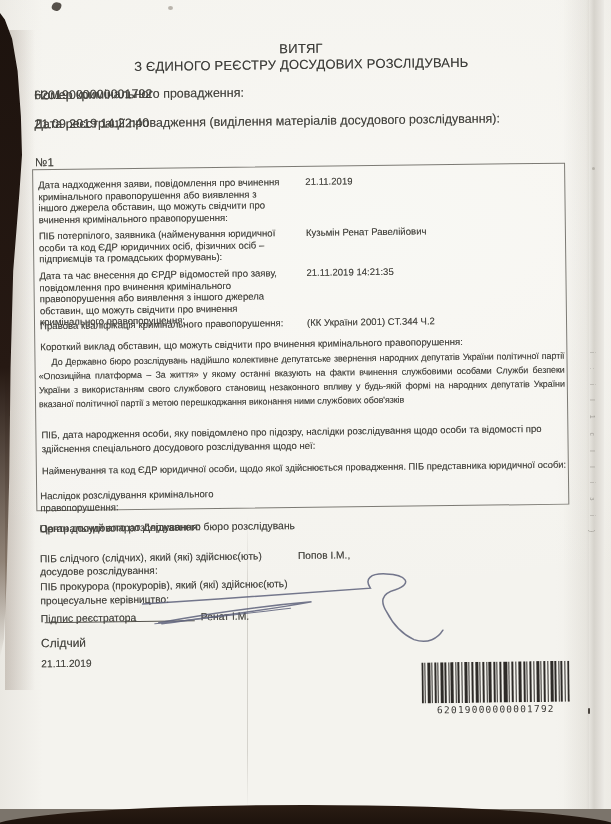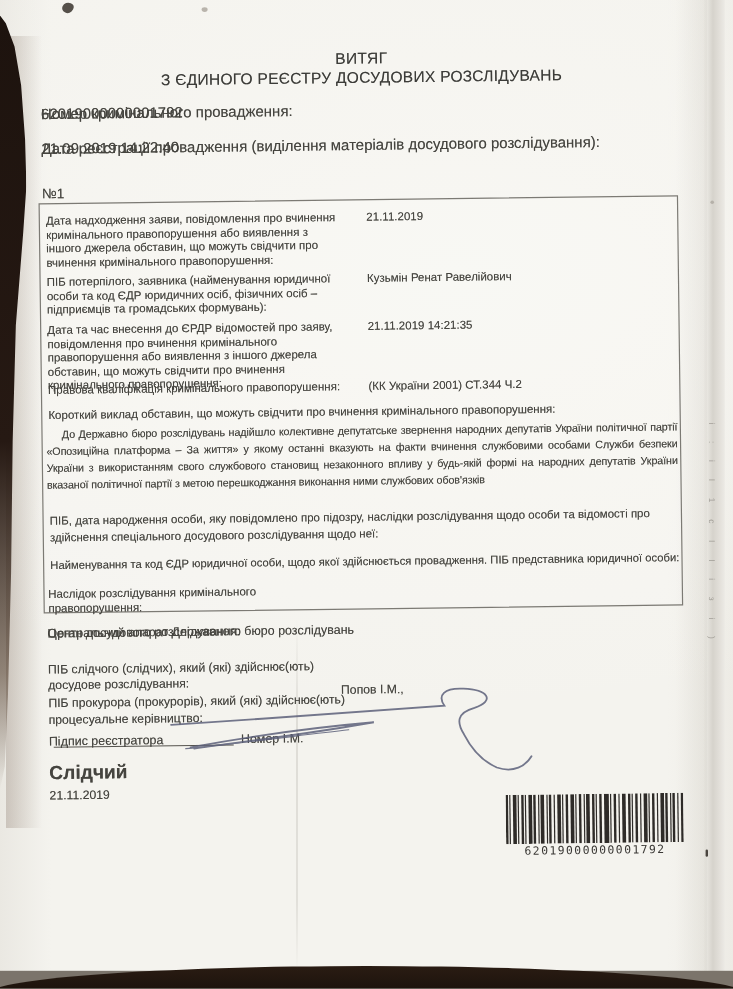--- a/index.html
+++ b/index.html
@@ -49,25 +49,25 @@
   .r1{top:9px;} .r2{top:60px;} .r3{top:100px;} .r4{top:150px;}
   .heading{left:5px;top:171px;width:524px;font-size:9.6px;white-space:nowrap;}
   .para{left:3px;top:185px;width:526px;font-size:9px;line-height:14px;letter-spacing:-.1px;
     text-align:justify;text-indent:13px;}
   .r6{left:5px;top:258px;width:524px;font-size:9.6px;line-height:14px;}
   .r7{left:5px;top:295px;width:528px;font-size:9.4px;white-space:nowrap;}
   .r8{left:3px;top:320px;width:215px;font-size:9.6px;line-height:11.5px;}
   .org{left:38px;top:520px;width:560px;font-size:10.4px;}
   .inv{left:38px;top:549px;width:560px;font-size:10.2px;line-height:13px;}
   .inv .lbl{left:0;top:0;width:252px;}
-  .inv .val{left:244px;top:0;margin-top:20px;}
+  .inv .val{left:258px;top:0;}
   .pros{left:38px;top:577px;width:250px;font-size:10.2px;line-height:13.5px;}
   .sig-row{left:38px;top:610px;width:400px;font-size:10.4px;position:absolute;}
   .sig-row .blank{display:inline-block;position:static;width:150px;border-bottom:1px solid #55534e;height:10px;margin:0 6px 0 4px;}
-  .role{left:38px;top:633px;font-size:16px;font-weight:bold;}
+  .role{left:38px;top:633px;font-size:12px;}
   .date2{left:38px;top:655px;font-size:10.2px;}
   .barcode{left:418px;top:664px;width:148px;height:54px;}
   .barcode svg{left:0;top:0;}
   .bcnum{left:0;top:42px;width:148px;text-align:center;
     font-family:"DejaVu Sans Mono",monospace;font-size:9.5px;letter-spacing:1.2px;color:#3a3835;}
   .signature{left:128px;top:568px;}
 </style>
 </head>
 <body>
 
@@ -130,21 +130,21 @@
     </div>
 
     <div class="inv">
       <div class="lbl t">ПІБ слідчого (слідчих), який (які) здійснює(ють) досудове розслідування:</div>
       <div class="val t">Попов І.М.,</div>
     </div>
 
     <div class="pros t">ПІБ прокурора (прокурорів), який (які) здійснює(ють) процесуальне керівництво:</div>
 
     <div class="sig-row t">
-      <span>Підпис реєстратора</span><span class="blank"></span><span>Номер І.М.</span>
+      <span>Підпис реєстратора</span><span class="blank"></span><span>Ренат І.М.</span>
     </div>
 
     <div class="role t">Слідчий</div>
     <div class="date2 t">21.11.2019</div>
 
     <div class="barcode">
       <svg width="148" height="41" viewBox="0 0 148 41" xmlns="http://www.w3.org/2000/svg">
         <g fill="#2e2b28">
           <rect x="0" width="2" height="41"></rect>
             <rect x="3" width="1" height="41"></rect>

